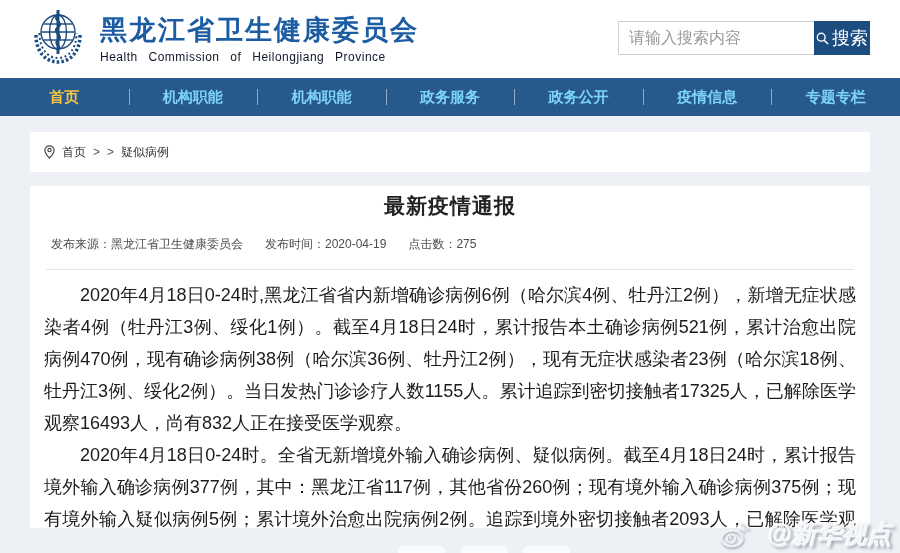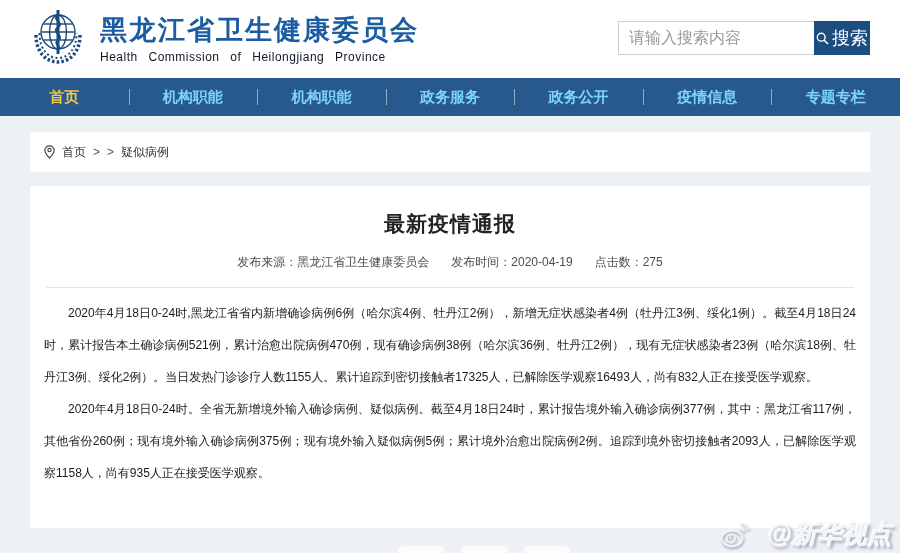--- a/index.html
+++ b/index.html
@@ -51,31 +51,31 @@
     margin: 16px 30px 0; background: #ffffff; height: 40px;
     display: flex; align-items: center; padding: 0 14px;
     font-size: 12px; color: #333; gap: 7px;
   }
   .breadcrumb .crumb { cursor: pointer; }
   .breadcrumb .sep { color: #555; }
 
   
   .content {
     margin: 14px 30px 0; background: #ffffff; height: 342px;
-    padding: 20px 10px 0; overflow: hidden;
+    padding: 2px 10px 0; overflow: hidden;
   }
   .article-title {
     text-align: center; font-size: 21px; font-weight: bold; color: #222;
     letter-spacing: 1px; margin: 4px 0 16px;
   }
-  .article-meta { text-align: center; font-size: 12px; color: #4d4d4d; }
+  .article-meta { text-align: left; font-size: 12px; color: #4d4d4d; }
   .article-meta .meta-group { margin: 0 11px; }
   .meta-divider { border: none; border-top: 1px solid #e2e5e9; margin: 16px 6px 9px; }
   .article-body p {
-    font-size: 12px; color: #1c1c1c; line-height: 32px;
+    font-size: 18px; color: #1c1c1c; line-height: 32px;
     text-indent: 2em; text-align: justify; padding: 0 4px;
   }
 
   
   .watermark {
     position: absolute; right: 8px; bottom: 2px;
     display: flex; align-items: center; gap: 19px;
     font-size: 25px; font-weight: bold; font-style: italic;
     color: #f2f4f7;
     text-shadow: -1px -1px 0 #ffffff, 2px 2px 3px rgba(148,156,170,0.95);

